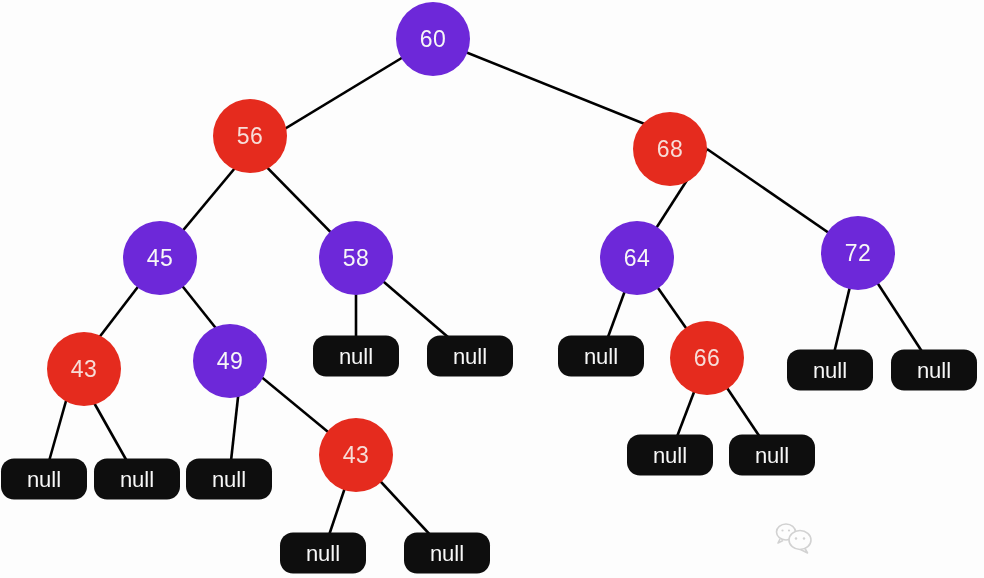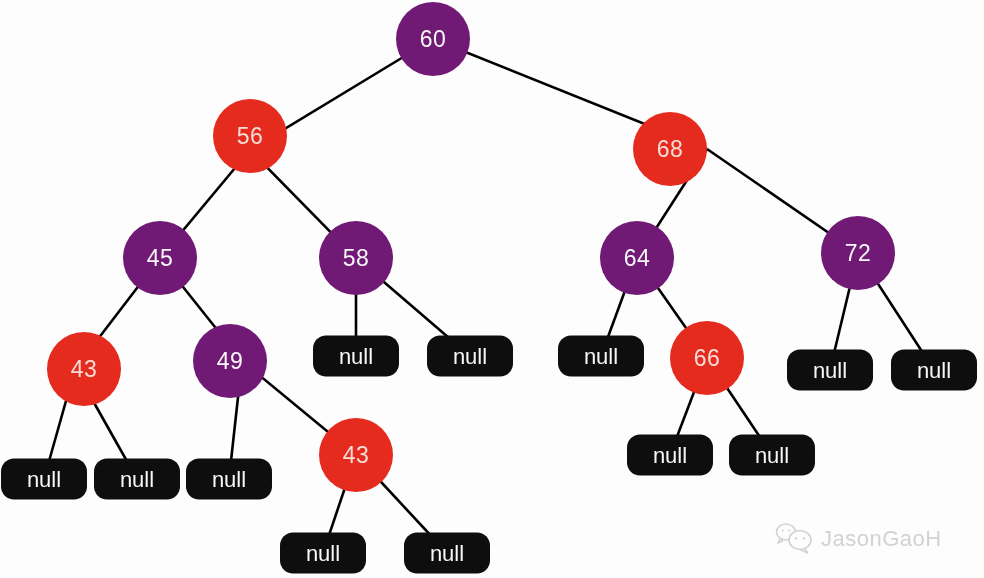--- a/index.html
+++ b/index.html
@@ -29,21 +29,21 @@
   }
 
   .node.circle {
     width: 74px;
     height: 74px;
     border-radius: 50%;
     font-size: 23px;
     letter-spacing: 0.5px;
   }
 
-  .node.circle.black { background: #701a75; color: #f7f7f7; }
+  .node.circle.black { background: #6d28d9; color: #f7f7f7; }
   .node.circle.red   { background: #e52b1e; color: #f7ddd8; }
 
   .node.leaf {
     width: 86px;
     height: 41px;
     border-radius: 13px;
     background: #0e0e0e;
     color: #f7f7f7;
     font-size: 22px;
   }
@@ -124,16 +124,15 @@
         <ellipse cx="12" cy="11" rx="9.5" ry="8" stroke="#d2d2d2" stroke-width="1.6"></ellipse>
         <path d="M6 18 L4 22 L9 19.5" stroke="#d2d2d2" stroke-width="1.6" fill="none" stroke-linejoin="round"></path>
         <circle cx="8.5" cy="9.5" r="1.1" fill="#d2d2d2"></circle>
         <circle cx="15" cy="9.5" r="1.1" fill="#d2d2d2"></circle>
         <ellipse cx="26" cy="19" rx="11" ry="9.5" stroke="#d2d2d2" stroke-width="1.6" fill="#fdfdfd"></ellipse>
         <path d="M31 27.5 L33.5 32 L26.5 28.5" stroke="#d2d2d2" stroke-width="1.6" fill="none" stroke-linejoin="round"></path>
         <circle cx="22" cy="17.5" r="1.2" fill="#d2d2d2"></circle>
         <circle cx="30" cy="17.5" r="1.2" fill="#d2d2d2"></circle>
       </svg>
     </span>
-    <span>JasonGaoH</span>
   </div>
 
 </div>
 
 </body></html>

